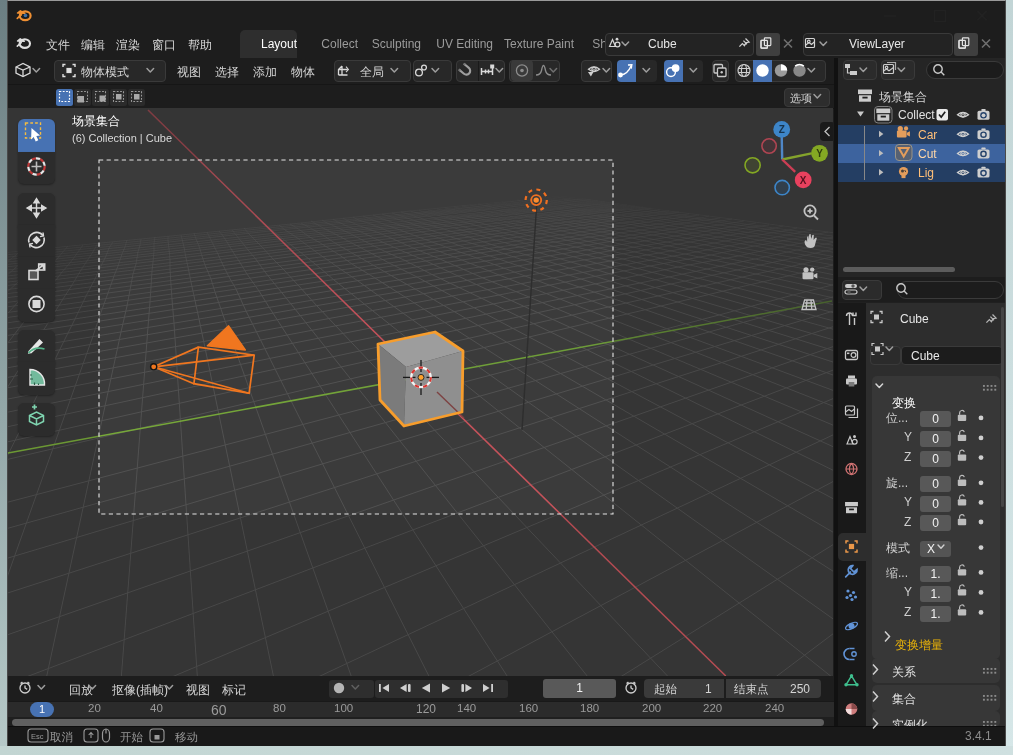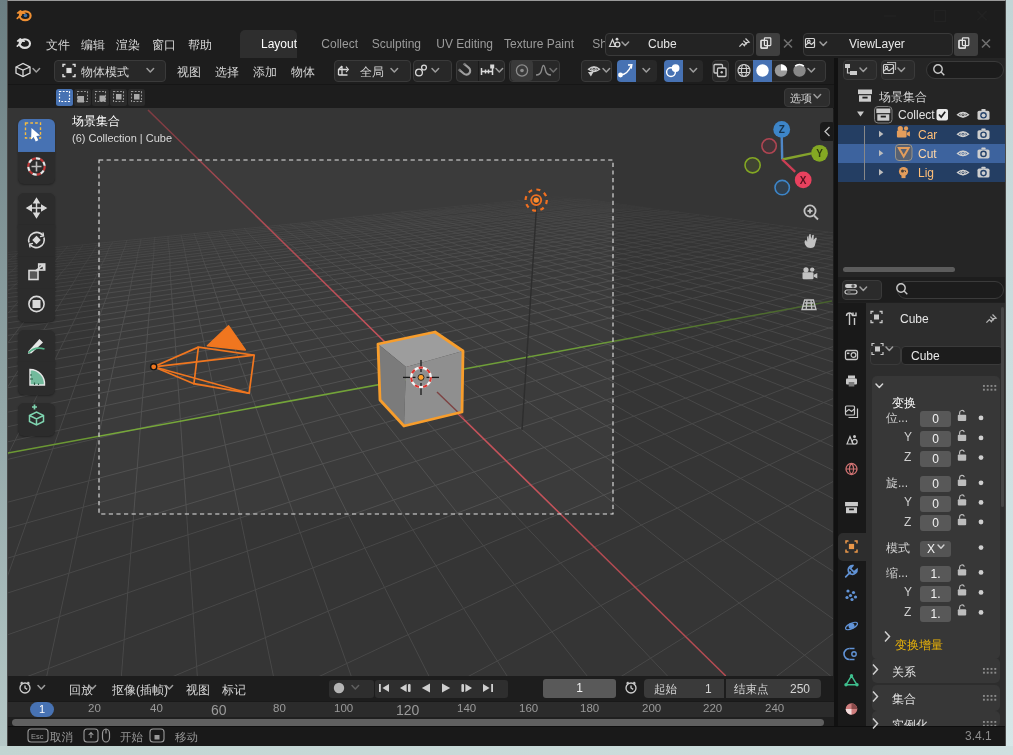--- a/index.html
+++ b/index.html
@@ -825,21 +825,21 @@
     <span class="t" style="left:697px;top:681px">1</span>
     <div class="fld" style="left:718px;top:678px;width:95px;height:19px;background:#3a3a3a;border:none;border-radius:0 4px 4px 0"></div>
     <span class="t" style="left:726px;top:681px;font-size:11.5px">结束点</span>
     <span class="t" style="left:782px;top:681px">250</span>
     <div style="position:absolute;left:0;top:700px;width:826px;height:17px;background:#2b2b2b;border-top:1px solid #191919"></div>
     <span class="t" style="left:80px;top:701px;font-size:11.5px;color:#9a9a9a">20</span>
     <span class="t" style="left:142px;top:701px;font-size:11.5px;color:#9a9a9a">40</span>
     <span class="t" style="left:203px;top:701px;font-size:14px;color:#9a9a9a">60</span>
     <span class="t" style="left:265px;top:701px;font-size:11.5px;color:#9a9a9a">80</span>
     <span class="t" style="left:326px;top:701px;font-size:11.5px;color:#9a9a9a">100</span>
-    <span class="t" style="left:388px;top:701px;font-size:14px;color:#9a9a9a">120</span>
+    <span class="t" style="left:408px;top:701px;font-size:12px;color:#9a9a9a">120</span>
     <span class="t" style="left:449px;top:701px;font-size:11.5px;color:#9a9a9a">140</span>
     <span class="t" style="left:511px;top:701px;font-size:11.5px;color:#9a9a9a">160</span>
     <span class="t" style="left:572px;top:701px;font-size:11.5px;color:#9a9a9a">180</span>
     <span class="t" style="left:634px;top:701px;font-size:11.5px;color:#9a9a9a">200</span>
     <span class="t" style="left:695px;top:701px;font-size:11.5px;color:#9a9a9a">220</span>
     <span class="t" style="left:757px;top:701px;font-size:11.5px;color:#9a9a9a">240</span>
     <div style="position:absolute;left:22px;top:701px;width:24px;height:15px;background:#4772b3;border-radius:8px;color:#fff;font-size:11px;text-align:center;line-height:15px">1</div>
     <div style="position:absolute;left:29px;top:716px;width:2px;height:17px;background:#4772b3"></div>
     <div style="position:absolute;left:0;top:716px;width:826px;height:10px;background:#1f1f1f"></div>
     <div style="position:absolute;left:4px;top:718px;width:812px;height:7px;background:#606060;border-radius:4px"></div>

